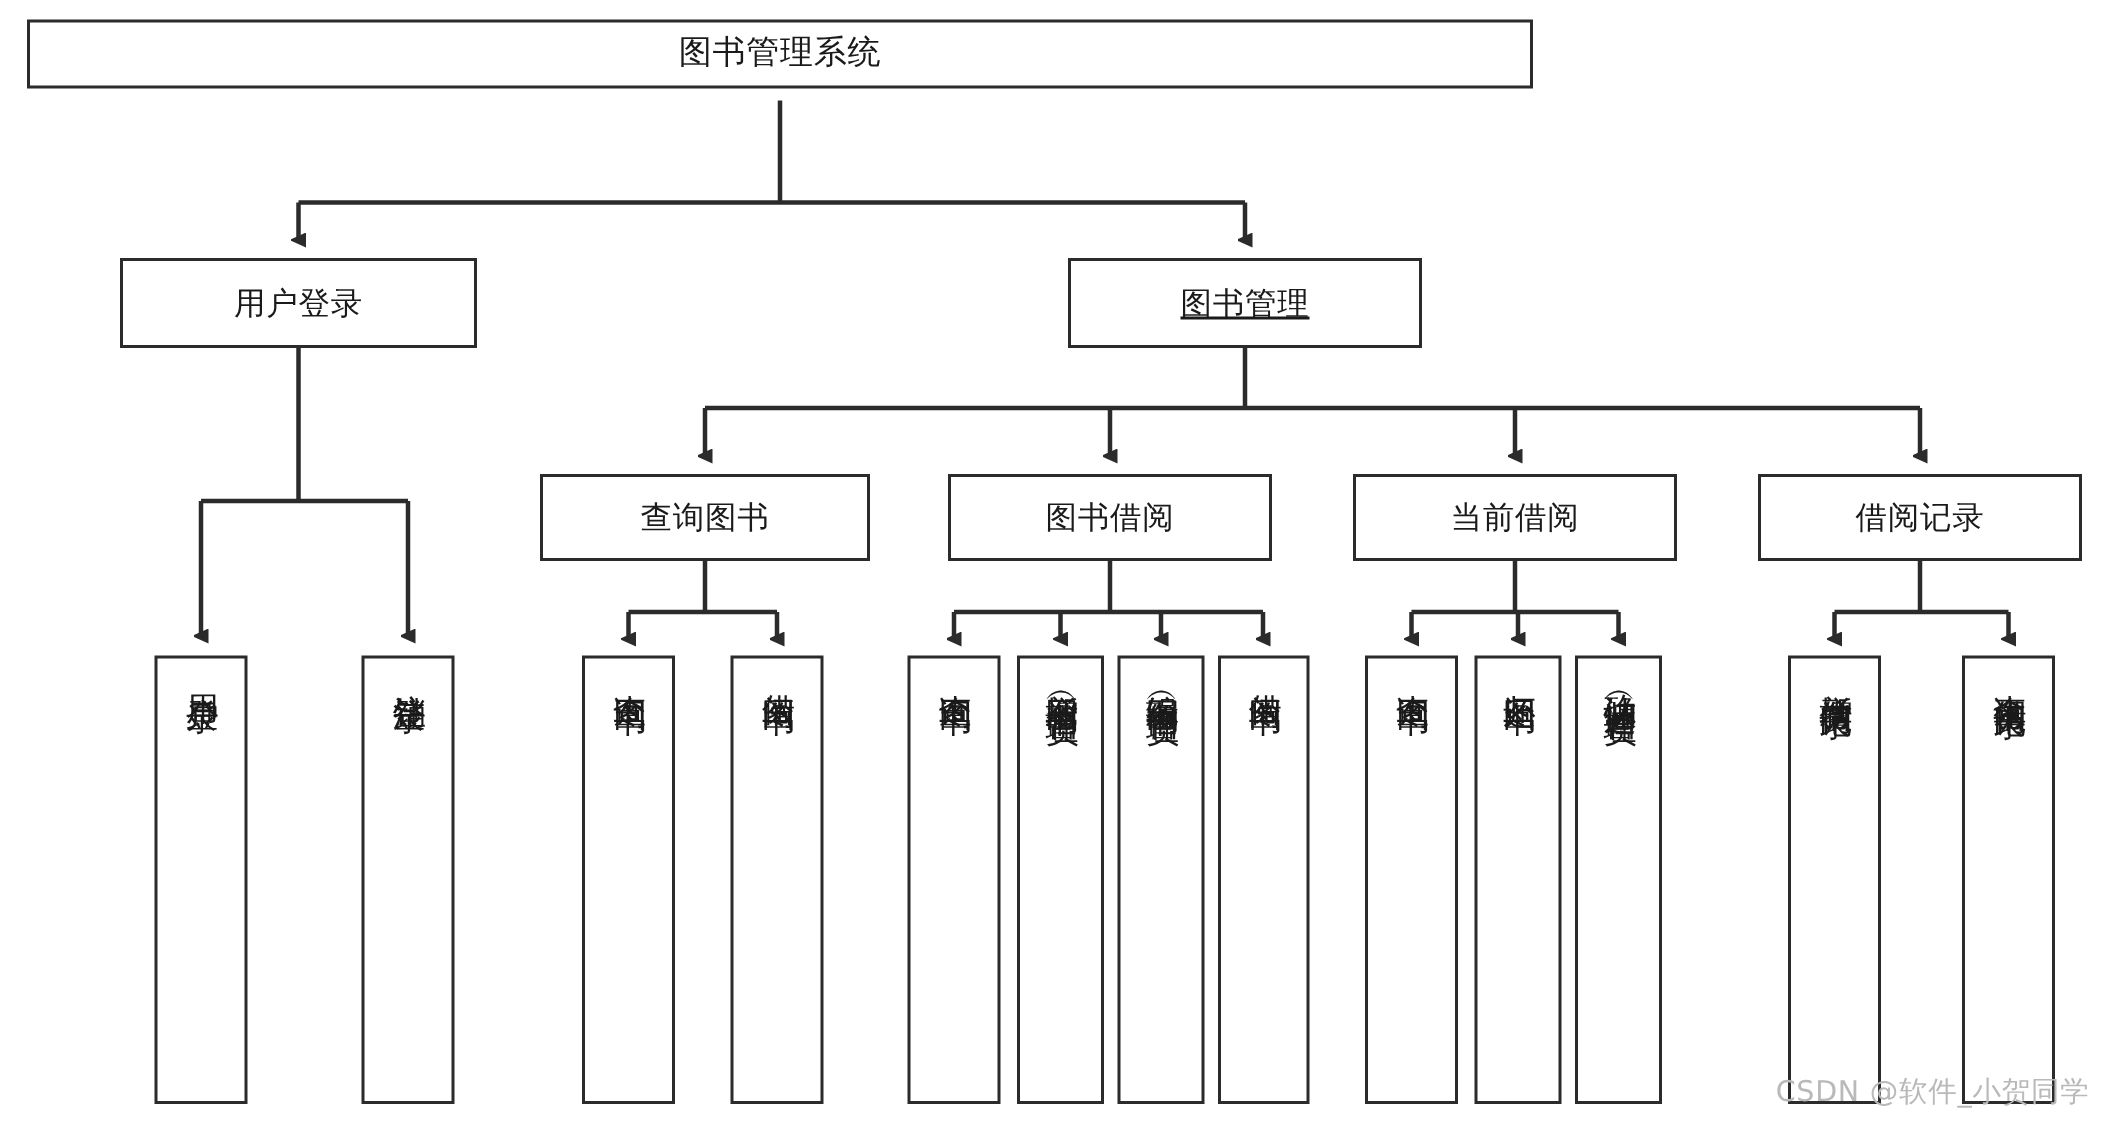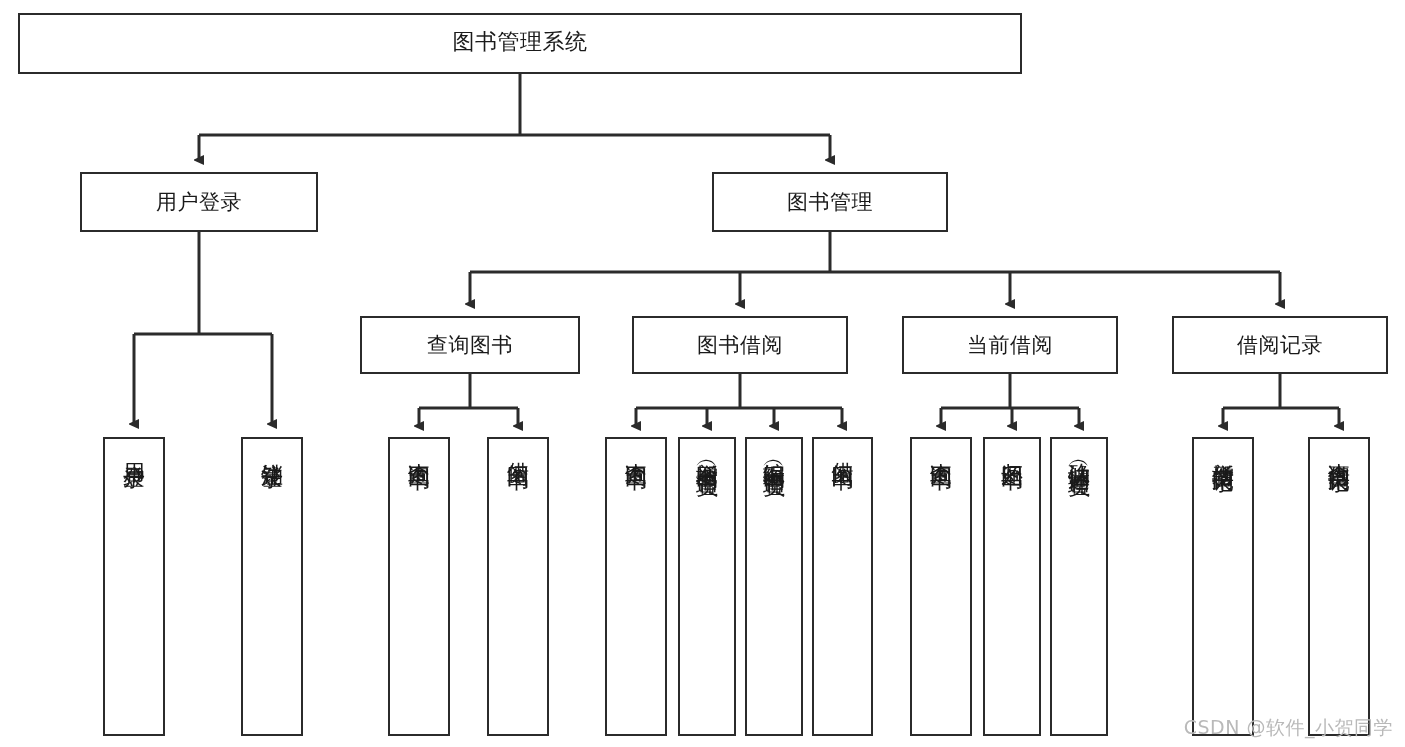--- a/index.html
+++ b/index.html
@@ -124,28 +124,28 @@
       <path d="M1012,408 L1012,426" marker-end="url(#arrow)"></path>
       <path d="M1079,408 L1079,426" marker-end="url(#arrow)"></path>
 
       <path d="M1280,374 L1280,408"></path>
       <path d="M1223,408 L1339,408"></path>
       <path d="M1223,408 L1223,426" marker-end="url(#arrow)"></path>
       <path d="M1339,408 L1339,426" marker-end="url(#arrow)"></path>
     </g>
   </svg>
 
-  <div class="node root" style="left:18px; top:13px; width:1004px; height:61px;font-family:Liberation Mono, monospace;">
+  <div class="node root" style="left:18px; top:13px; width:1004px; height:46px;">
     <span class="label">图书管理系统</span>
   </div>
 
   <div class="node branch" style="left:80px; top:172px; width:238px; height:60px;">
     <span class="label">用户登录</span>
   </div>
-  <div class="node branch" style="left:712px; top:172px; width:236px; height:60px;">
+  <div class="node branch" style="left:712px; top:172px; width:236px; height:60px;text-decoration:underline;">
     <span class="label">图书管理</span>
   </div>
 
   <div class="node branch" style="left:360px; top:316px; width:220px; height:58px;">
     <span class="label">查询图书</span>
   </div>
   <div class="node branch" style="left:632px; top:316px; width:216px; height:58px;">
     <span class="label">图书借阅</span>
   </div>
   <div class="node branch" style="left:1172px; top:316px; width:216px; height:58px;">

